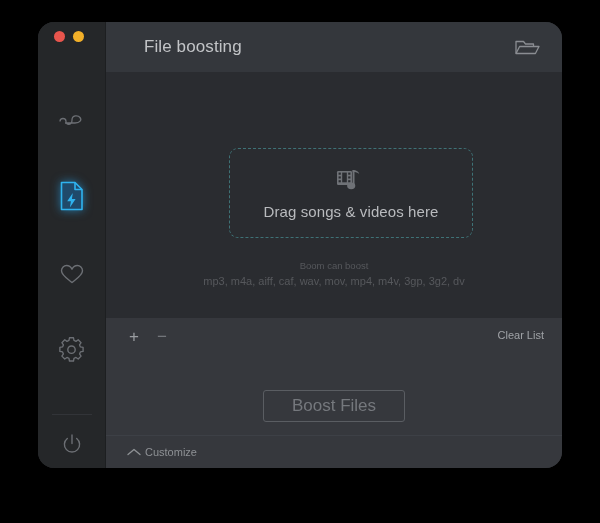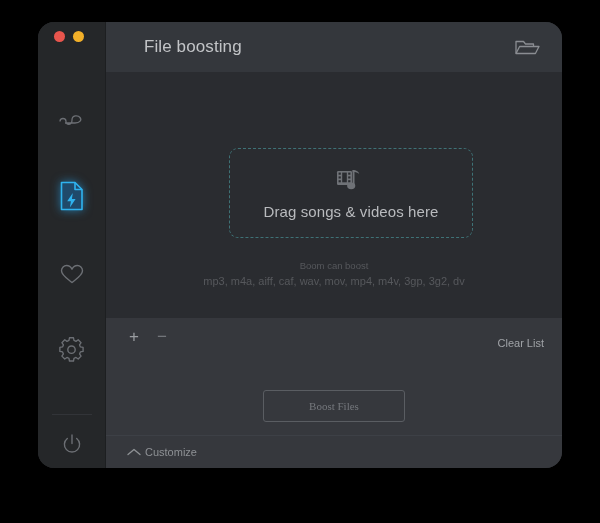--- a/index.html
+++ b/index.html
@@ -196,36 +196,35 @@
   #add-btn    { left: 18px; }
   #remove-btn { left: 46px; color: #76797e; }
 
   #clear-list-btn {
     position: absolute;
     right: 18px;
     top: 11px;
     font-size: 11px;
     color: #a0a3a7;
     cursor: pointer;
-    margin-top: 8px;
   }
 
   #boost-files-btn {
     position: absolute;
     left: 50%;
     transform: translateX(-50%);
     top: 72px;
     width: 140px;
     height: 30px;
     border: 1px solid #5a5d62;
     border-radius: 3px;
     background: transparent;
     color: #75787d;
-    font-size: 11px;
-    font-family: Liberation Serif, serif;
+    font-size: 17px;
+    font-family: Liberation Sans, sans-serif;
     cursor: default;
     display: flex;
     align-items: center;
     justify-content: center;
   }
 
   #customize-bar {
     position: absolute;
     left: 0;
     right: 0;

